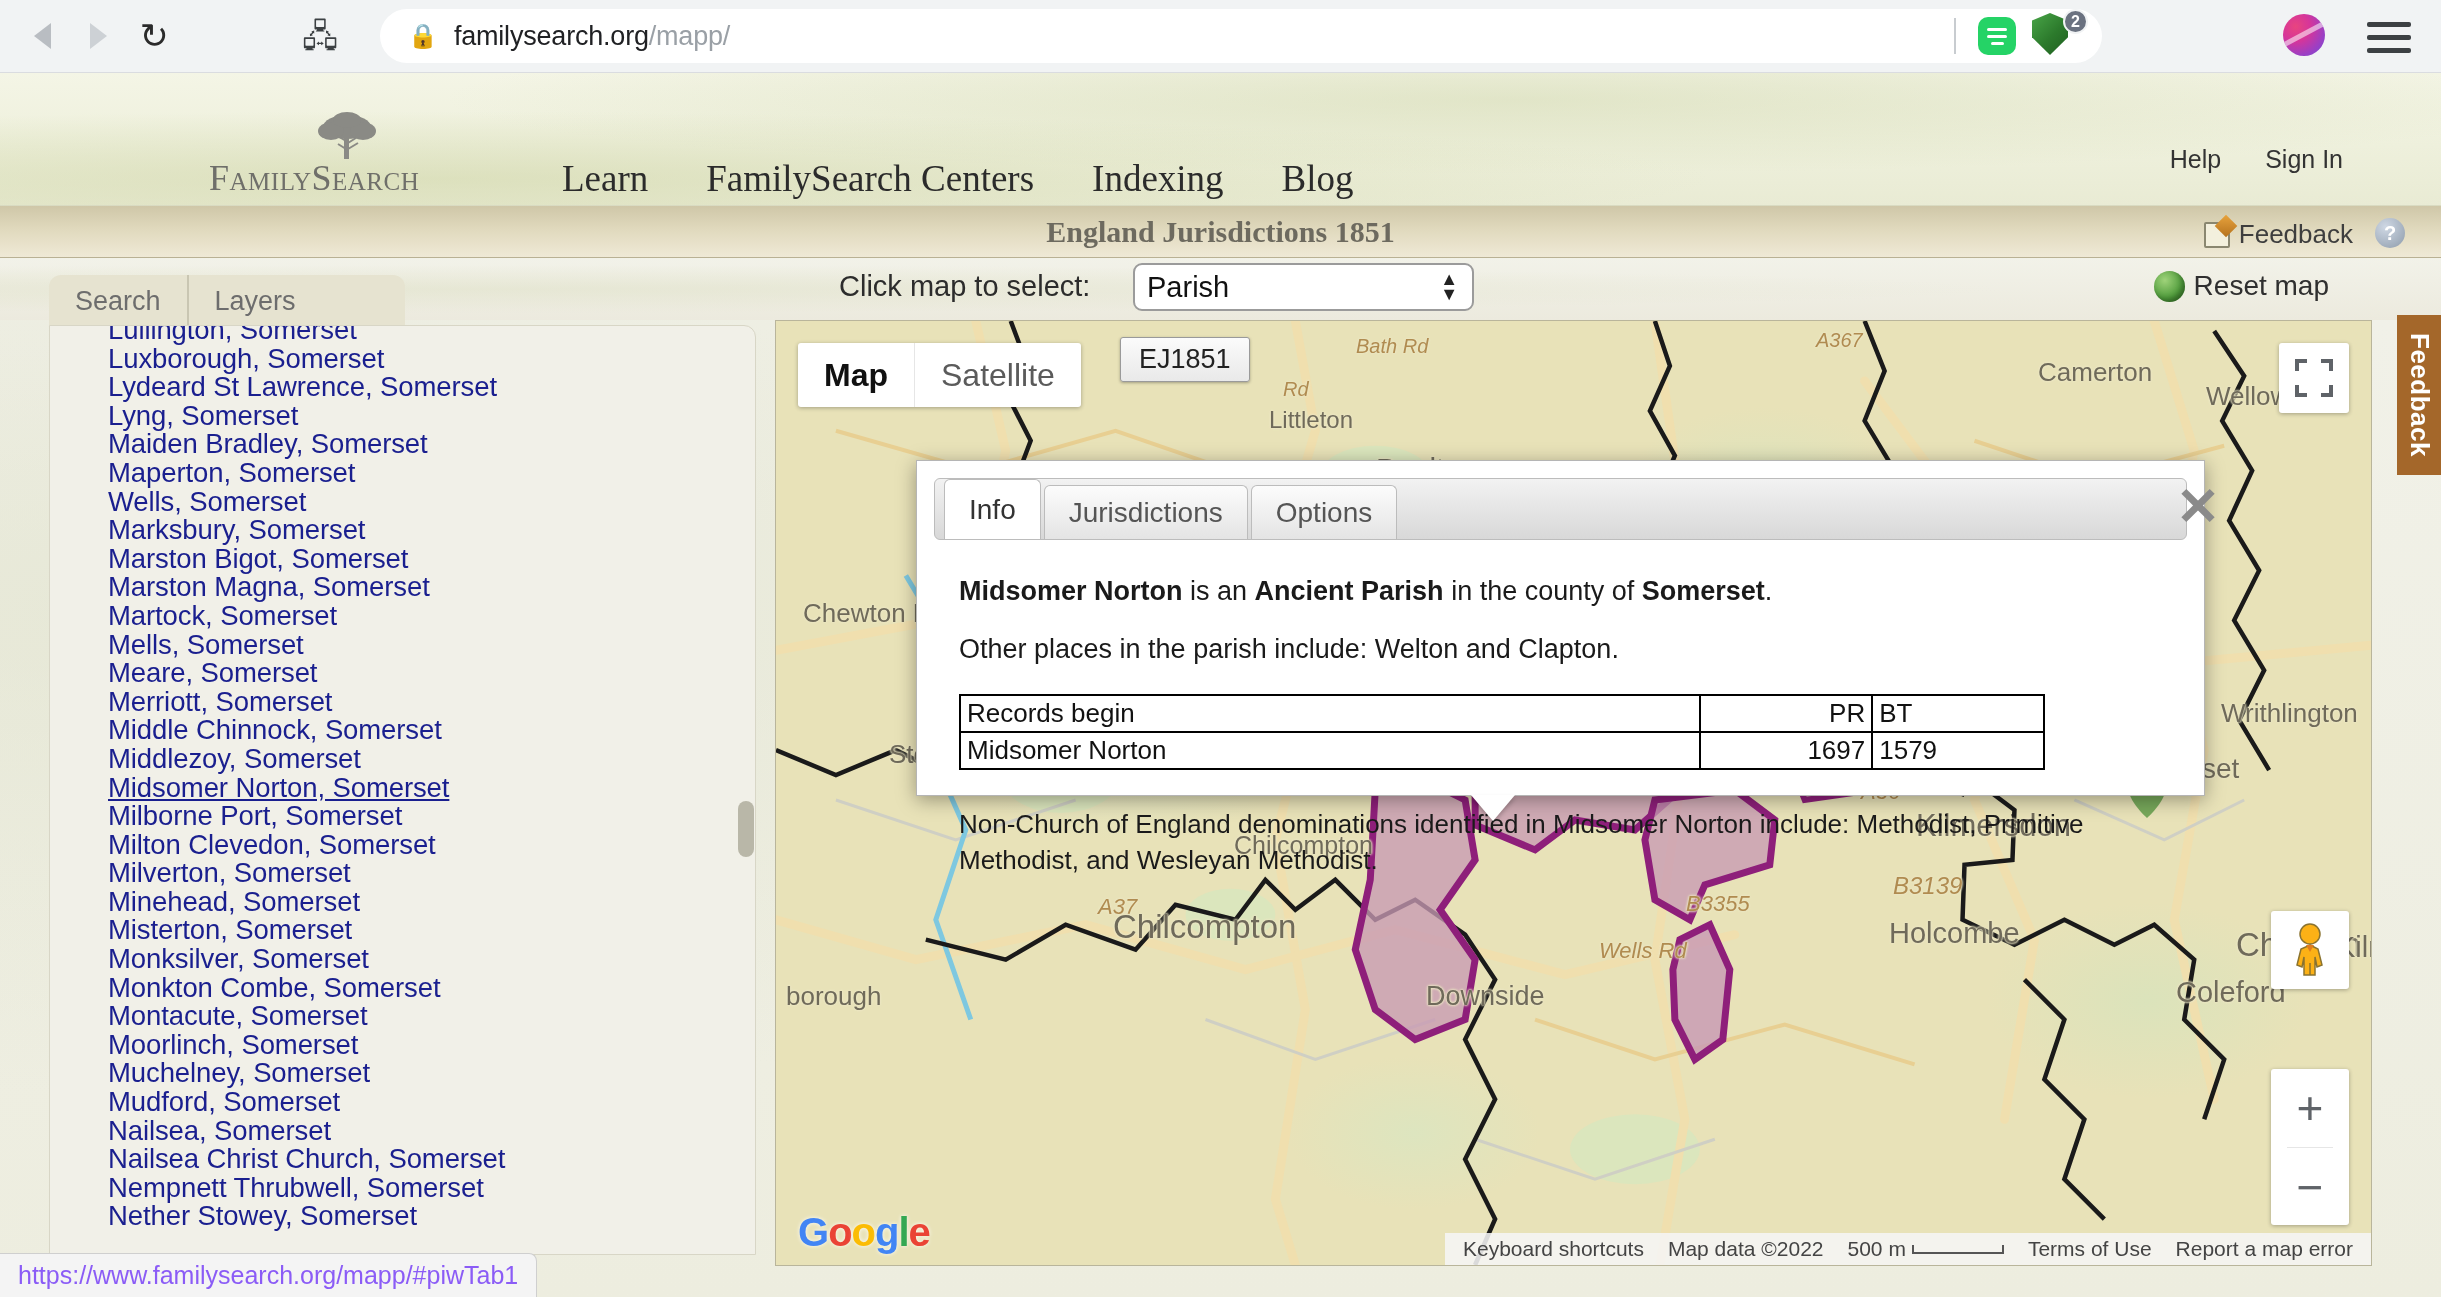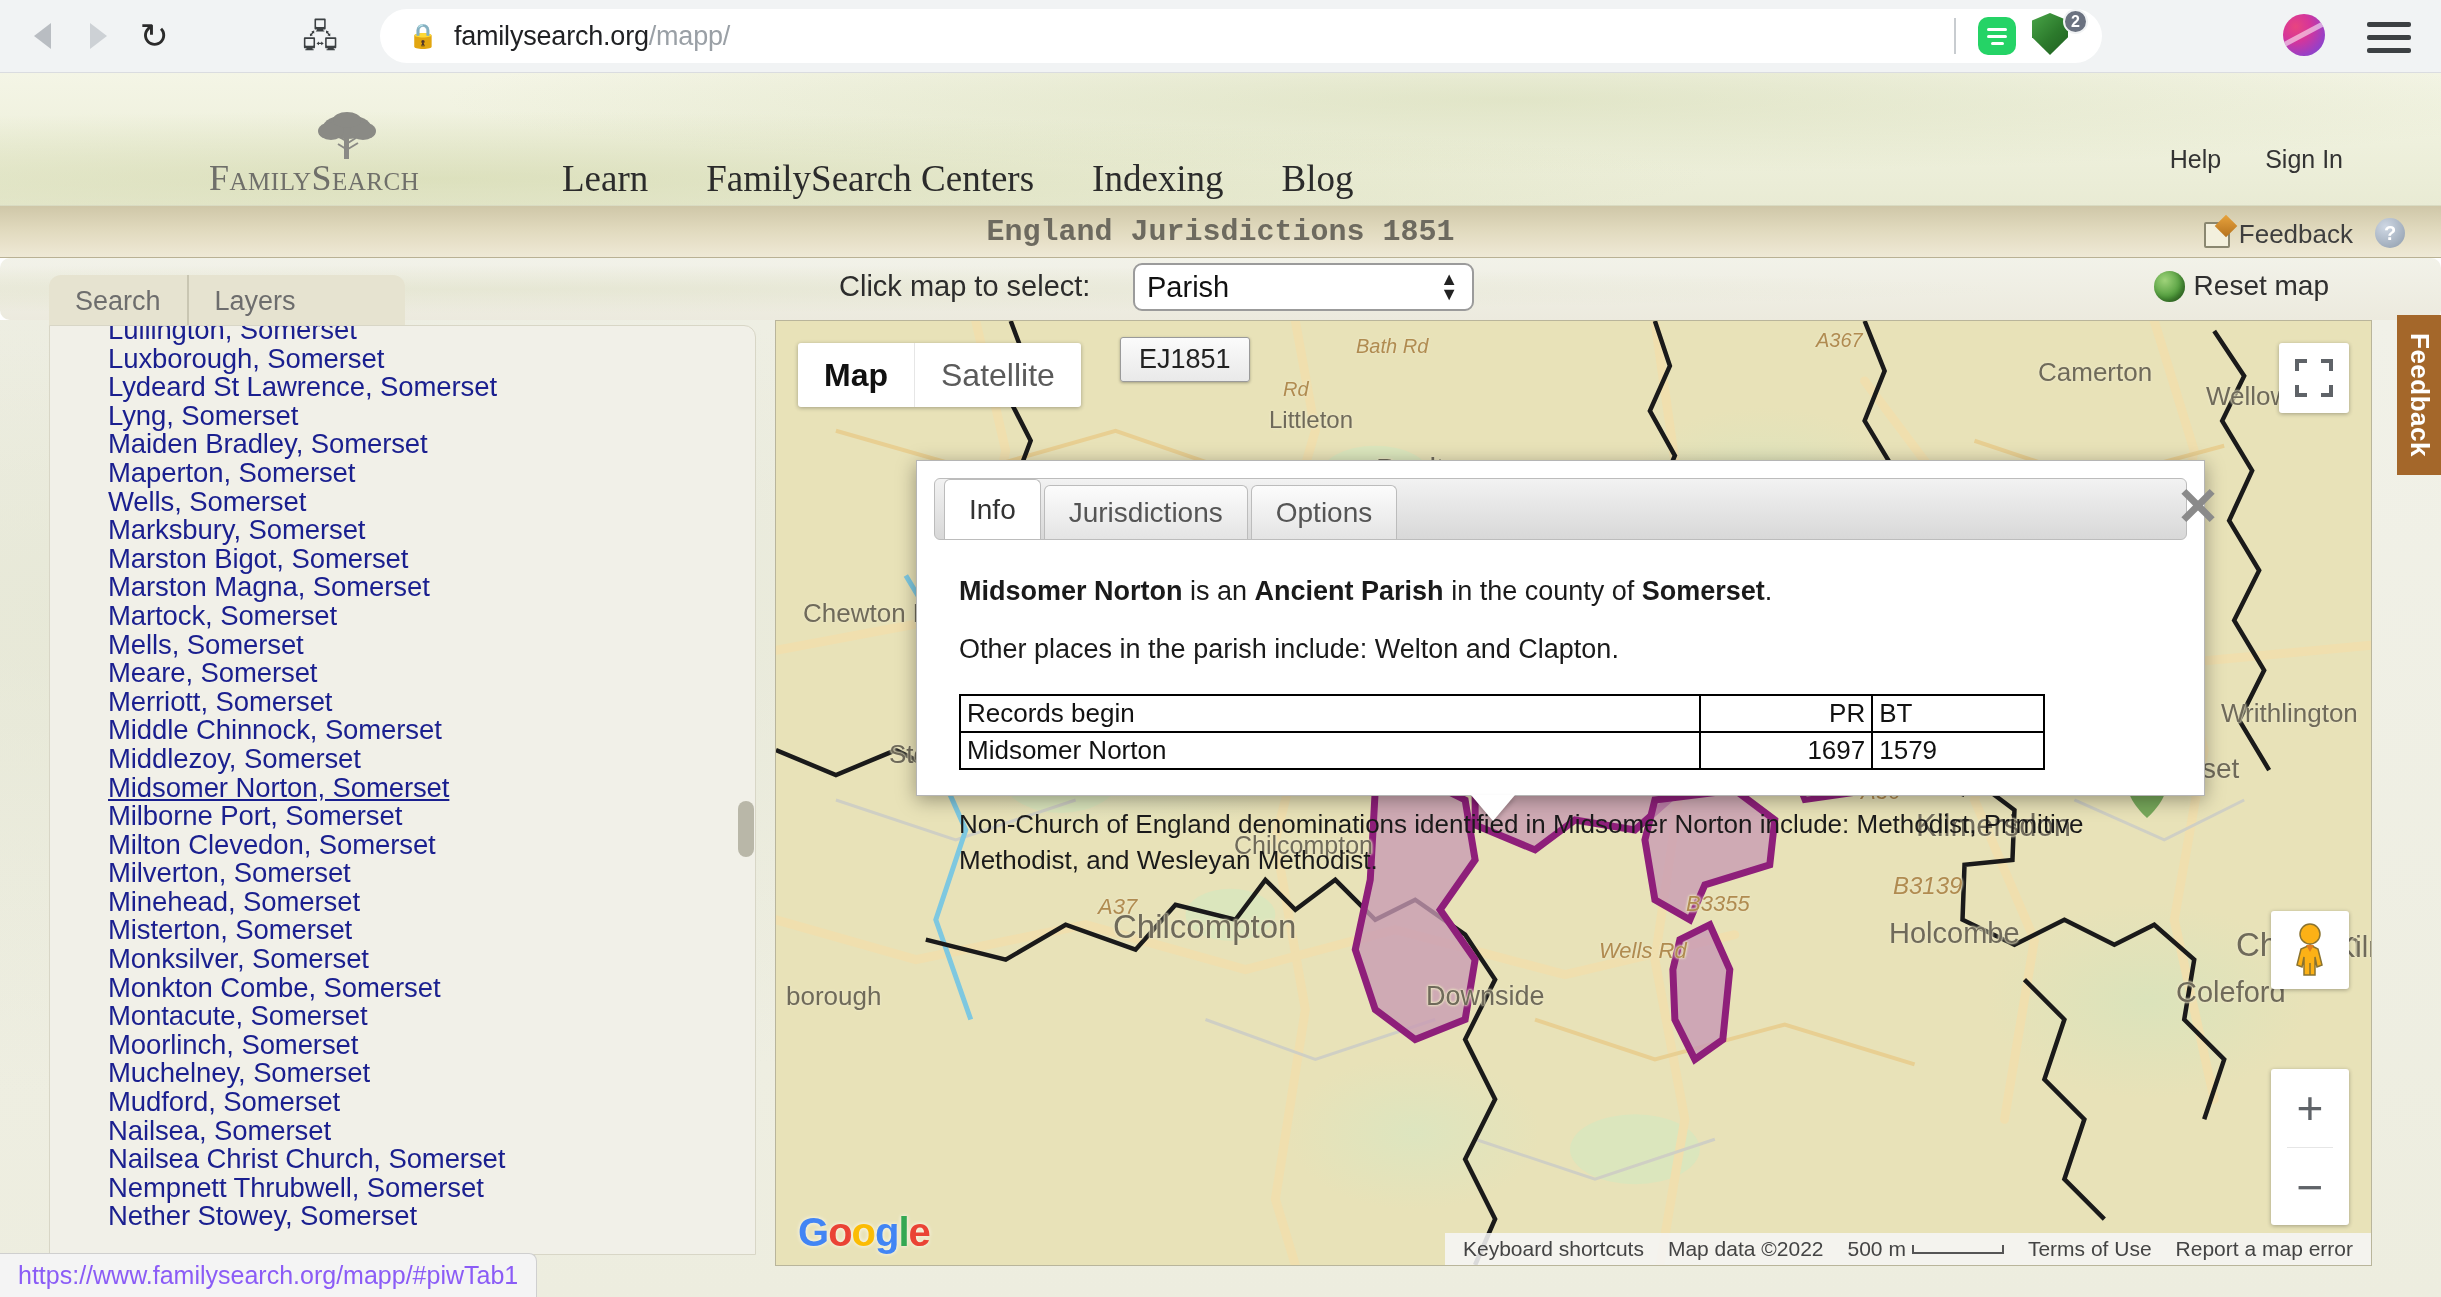--- a/index.html
+++ b/index.html
@@ -118,21 +118,21 @@
 
   
   #titlebar {
     position: absolute; left: 0; top: 206px; width: 2441px; height: 52px;
     background: linear-gradient(180deg,#cfc7a8 0%, #e0d9bd 45%, #efe9d6 100%);
     border-bottom: 1px solid #b9b194;
   }
   #app-title {
     position: absolute; left: 0; right: 0; top: 9px; text-align: center;
     font-size: 30px; font-weight: bold; color: #6d6a5f;
-    font-family: Liberation Mono, monospace;
+    font-family: Liberation Serif, serif;
   }
   #feedback-link {
     position: absolute; right: 88px; top: 13px;
     display: flex; align-items: center; gap: 9px;
     font-size: 26px; color: #3e3e3e; cursor: pointer;
   }
   .pencil-ico {
     width: 26px; height: 26px; background: #f3f0dd; border: 2px solid #8a8770;
     position: relative; border-radius: 2px;
   }
@@ -147,21 +147,20 @@
     color: #fff; font-size: 20px; font-weight: bold;
     display: flex; align-items: center; justify-content: center; cursor: pointer;
   }
 
   
   #controlrow {
     position: absolute; left: 0; top: 258px; width: 2441px; height: 62px;
     background:
       radial-gradient(ellipse at 20% 50%, rgba(214,218,184,.35) 0%, rgba(214,218,184,0) 55%),
       linear-gradient(180deg,#f2f2e9 0%, #eceade 100%);
-    border-radius: 10px;
   }
   #click-label {
     position: absolute; left: 839px; top: 12px;
     font-size: 29px; color: #2c2c2c;
   }
   #jurisdiction-select {
     position: absolute; left: 1133px; top: 5px;
     width: 341px; height: 48px;
     background: #ffffff;
     border: 2px solid #9b9b9b; border-radius: 9px;

